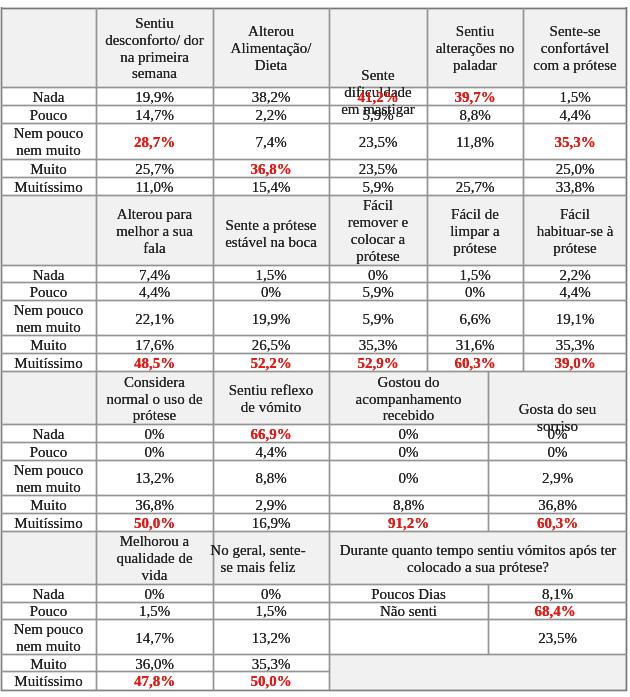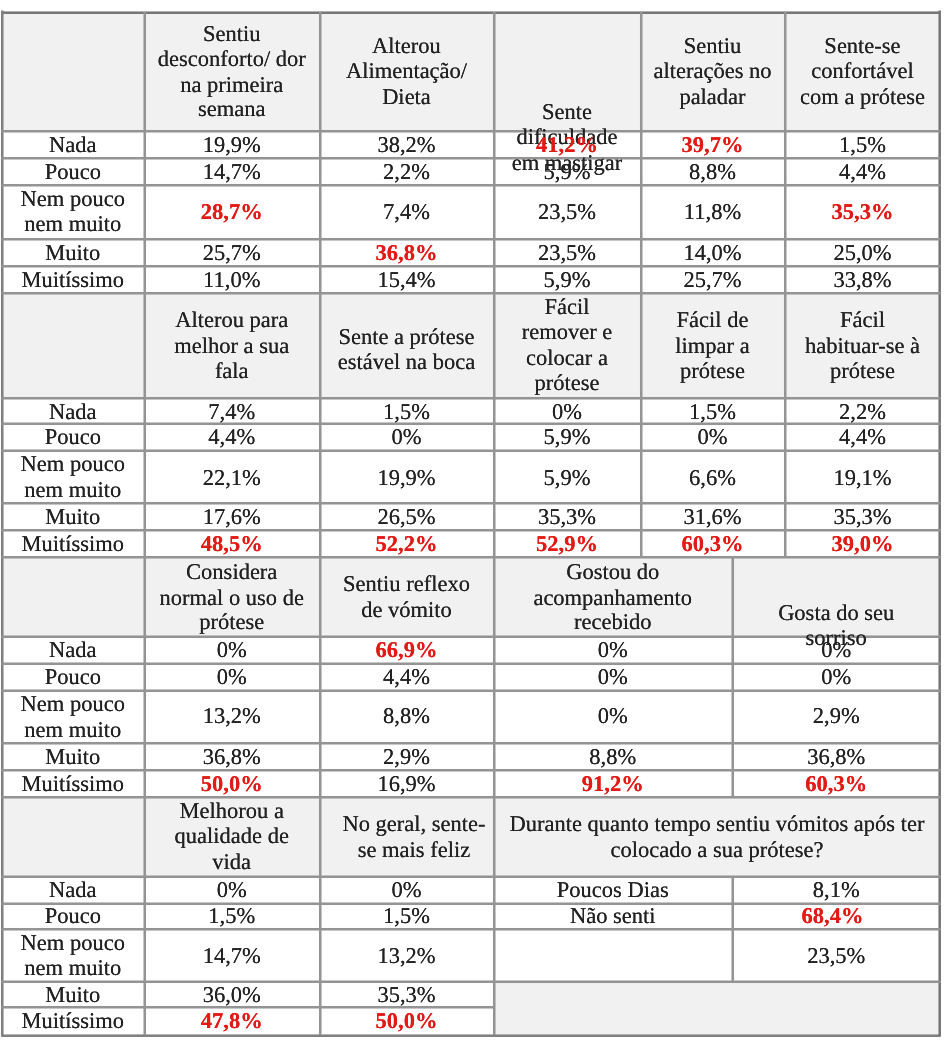--- a/index.html
+++ b/index.html
@@ -176,23 +176,20 @@
       </div>
   <div class="cell val" style="left:96.0px;top:159.0px;width:117.0px;height:18.5px;">
         <span class="ln">25,7%</span>
       </div>
   <div class="cell val hl" style="left:213.0px;top:159.0px;width:116.0px;height:18.5px;">
         <span class="ln">36,8%</span>
       </div>
   <div class="cell val" style="left:329.0px;top:159.0px;width:98.0px;height:18.5px;">
         <span class="ln">23,5%</span>
       </div>
-  <div class="cell val" style="left:427.0px;top:159.0px;width:96.0px;height:18.5px;">
-        <span class="ln">14,0%</span>
-      </div>
   <div class="cell val" style="left:523.0px;top:159.0px;width:104.0px;height:18.5px;">
         <span class="ln">25,0%</span>
       </div>
   <div class="cell lbl" style="left:1.0px;top:177.5px;width:95.0px;height:17.5px;">
         <span class="ln">Muitíssimo</span>
       </div>
   <div class="cell val" style="left:96.0px;top:177.5px;width:117.0px;height:17.5px;">
         <span class="ln">11,0%</span>
       </div>
   <div class="cell val" style="left:213.0px;top:177.5px;width:116.0px;height:17.5px;">
@@ -418,21 +415,21 @@
       </div>
   <div class="cell val hl" style="left:488.0px;top:513.5px;width:139.0px;height:18.0px;">
         <span class="ln">60,3%</span>
       </div>
   <div class="cell hdr" style="left:1.0px;top:531.5px;width:95.0px;height:52.5px;"></div>
   <div class="cell hdr" style="left:96.0px;top:531.5px;width:117.0px;height:52.5px;">
         <span class="ln">Melhorou a</span>
         <span class="ln">qualidade de</span>
         <span class="ln">vida</span>
       </div>
-  <div class="cell hdr" style="left:218px;top:531.5px;width:116.0px;height:52.5px;">
+  <div class="cell hdr" style="left:200px;top:531.5px;width:116.0px;height:52.5px;">
         <span class="ln">No geral, sente-</span>
         <span class="ln">se mais feliz</span>
       </div>
   <div class="cell hdr" style="left:329.0px;top:531.5px;width:298.0px;height:52.5px;">
         <span class="ln">Durante quanto tempo sentiu vómitos após ter</span>
         <span class="ln">colocado a sua prótese?</span>
       </div>
   <div class="cell lbl" style="left:1.0px;top:584.0px;width:95.0px;height:18.0px;">
         <span class="ln">Nada</span>
       </div>

